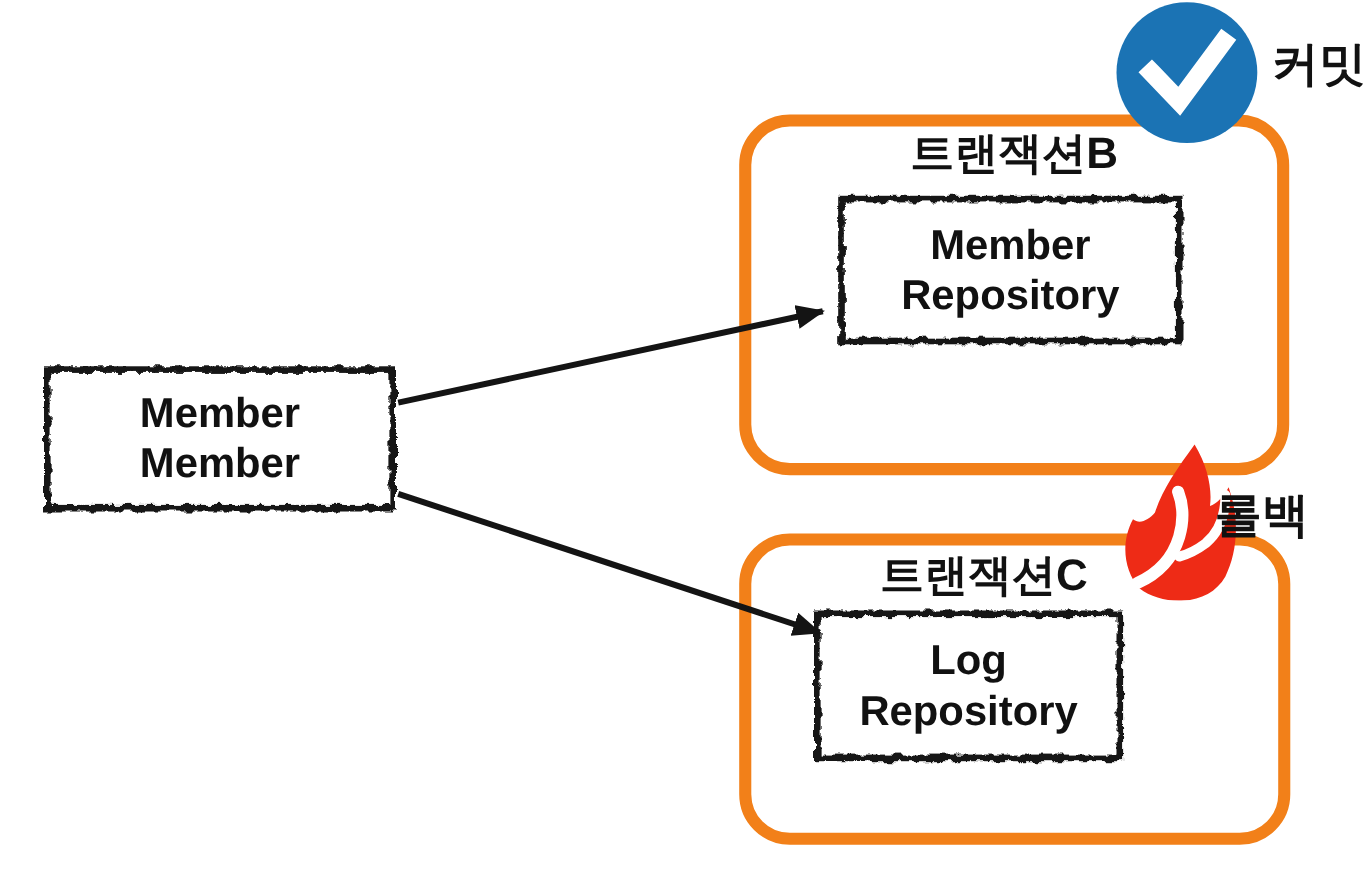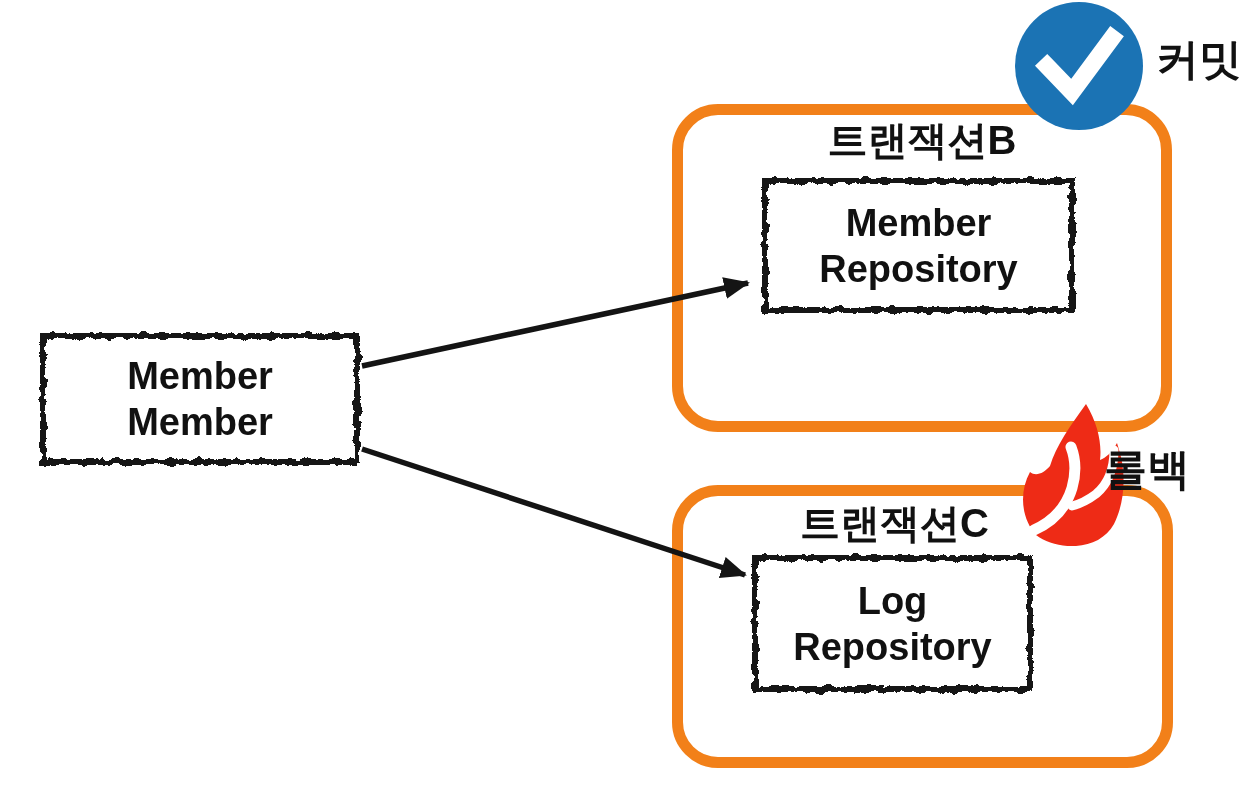--- a/index.html
+++ b/index.html
@@ -71,21 +71,21 @@
       <div class="box-label">
         <span>Member</span>
         <span>Repository</span>
       </div>
     </div>
   </div>
 
   <div class="txn txn-c" style="left:672px;top:485px;width:501px;height:283px;">
     <div class="txn-frame"></div>
     <div class="txn-title">트랜잭션C</div>
-    <div class="sketch-box" style="left:80px;top:70px;width:281px;height:137px;">
+    <div class="sketch-box" style="left:68px;top:70px;width:281px;height:137px;">
       <div class="sketch-frame"></div>
       <div class="box-label">
         <span>Log</span>
         <span>Repository</span>
       </div>
     </div>
   </div>
 
   <div class="sketch-box" style="left:40px;top:333px;width:320px;height:132px;">
     <div class="sketch-frame"></div>

